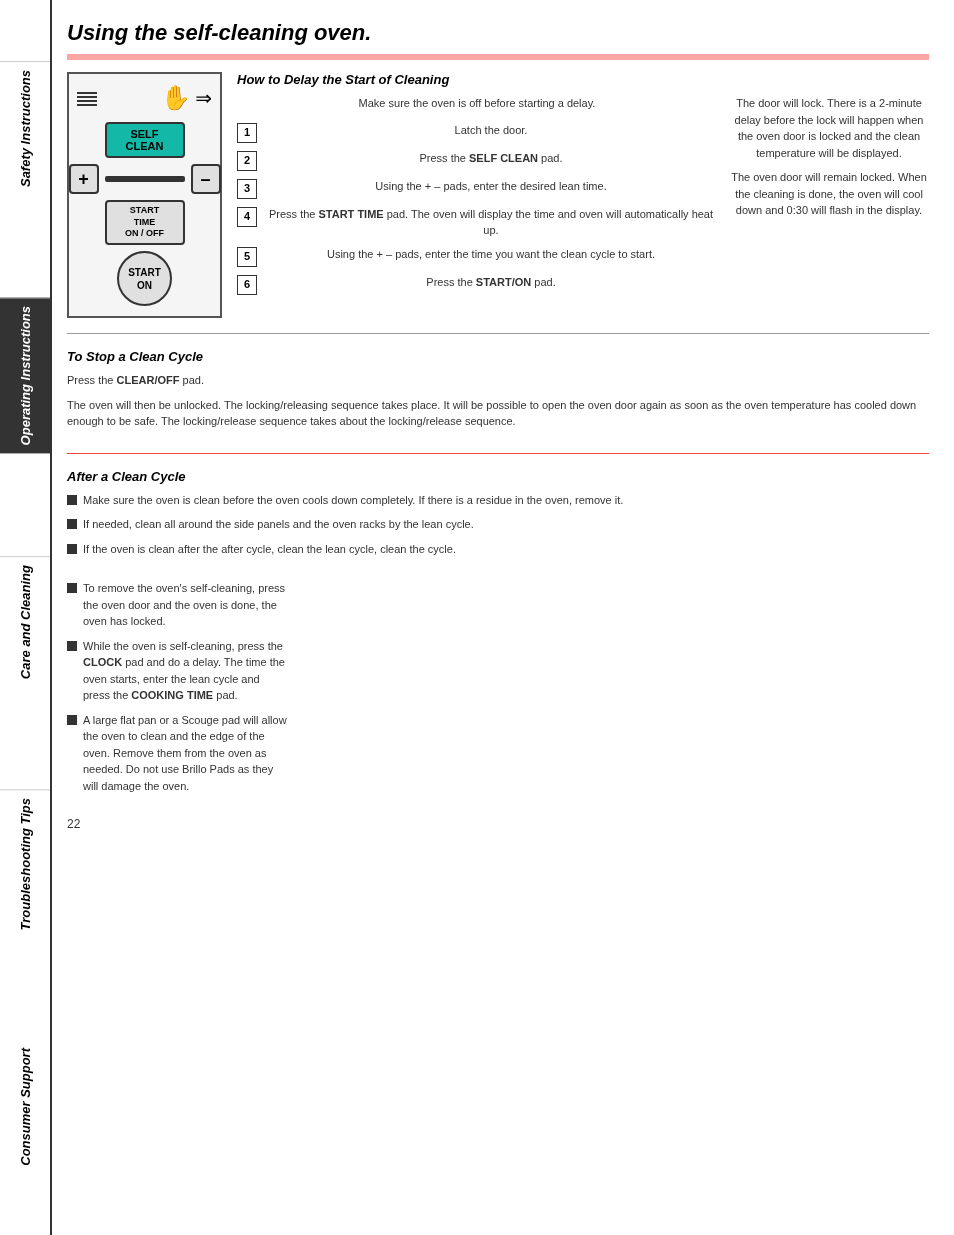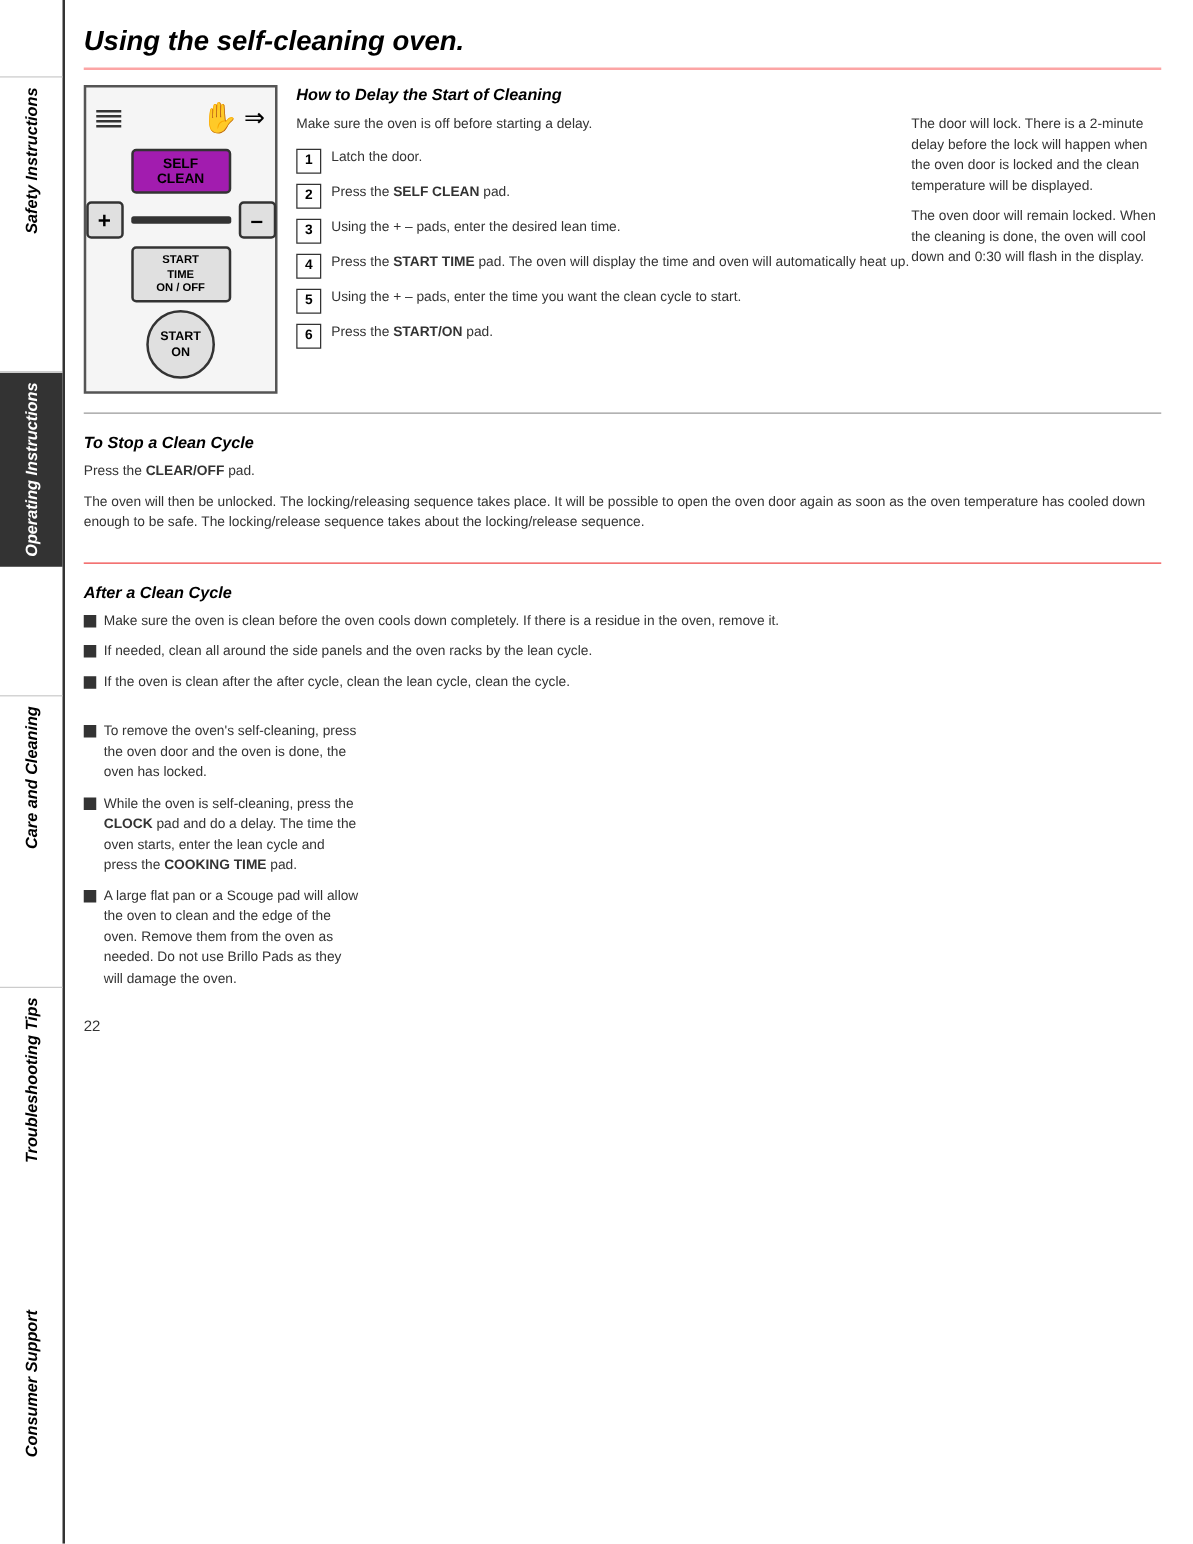--- a/index.html
+++ b/index.html
@@ -55,21 +55,21 @@
       flex-direction: column;
     }
 
     
     .page-title {
       font-size: 22px;
       font-weight: bold;
       font-style: italic;
       margin-bottom: 12px;
       color: #000;
-      border-bottom: 2px solid #fca5a5;
+      border-bottom: 6px solid #fca5a5;
       padding-bottom: 8px;
     }
 
     
     .top-section {
       display: flex;
       gap: 15px;
       margin-bottom: 15px;
       border-bottom: 1px solid #999;
       padding-bottom: 15px;
@@ -89,21 +89,21 @@
       position: relative;
     }
 
     .panel-button {
       border: 2px solid #333;
       border-radius: 4px;
       padding: 4px 8px;
       text-align: center;
       font-size: 11px;
       font-weight: bold;
-      background: #a21caf;
+      background: #14b8a6;
       width: 80px;
       min-height: 35px;
       display: flex;
       align-items: center;
       justify-content: center;
     }
 
     .panel-plus-minus {
       display: flex;
       gap: 6px;
@@ -347,21 +347,21 @@
 
       <div class="panel-start-on">
         <span style="white-space:pre-line; font-weight:bold;">START
 ON</span>
       </div>
     </div>
 
     <div style="flex:1; display:flex; flex-direction:column;">
       <div class="section-heading">How to Delay the Start of Cleaning</div>
 
-      <div style="display:flex; flex:1;">
+      <div style="display:flex; gap:12px; flex:1;text-align:center;">
         <div class="instructions-left">
           <div class="intro-text">Make sure the oven is off before starting a delay.</div>
 
           <ol class="step-list">
             <li class="step-item">
               <div class="step-number">1</div>
               <div class="step-text">Latch the door.</div>
             </li>
             <li class="step-item">
               <div class="step-number">2</div>

